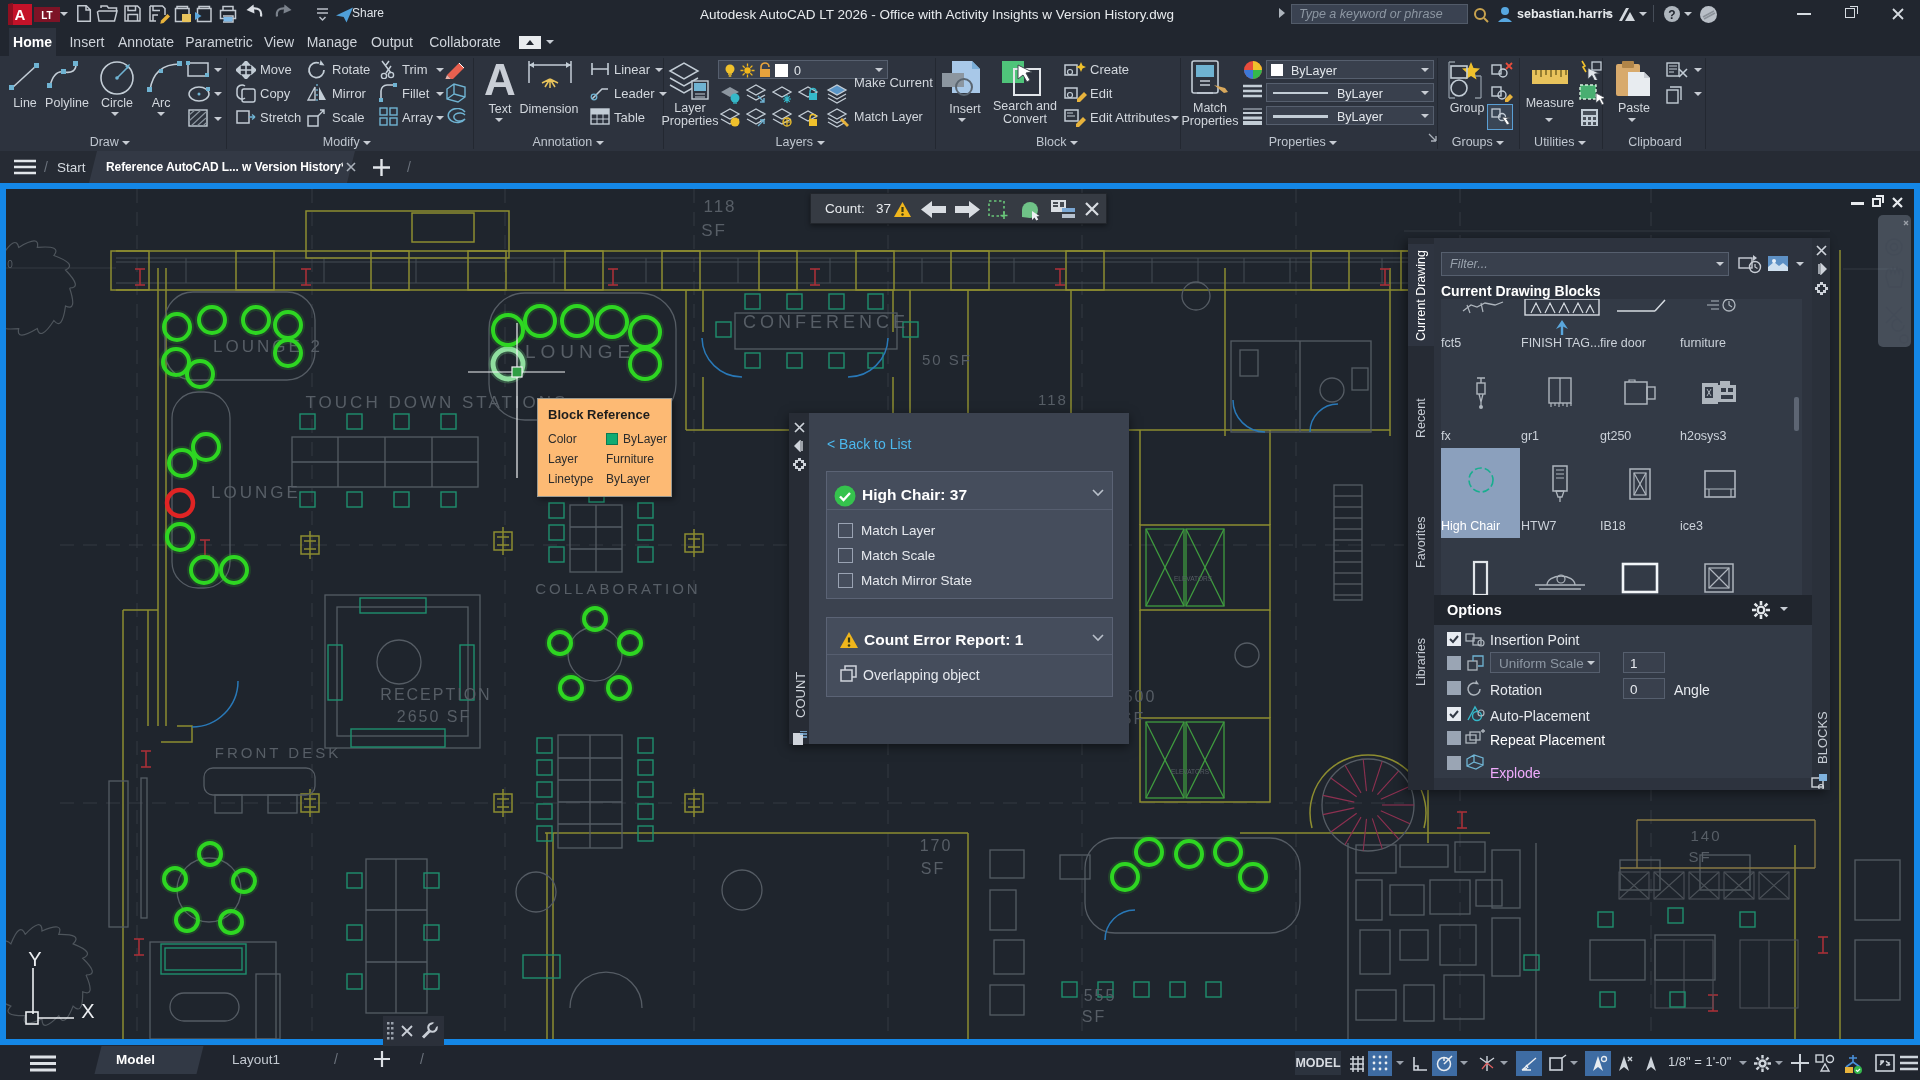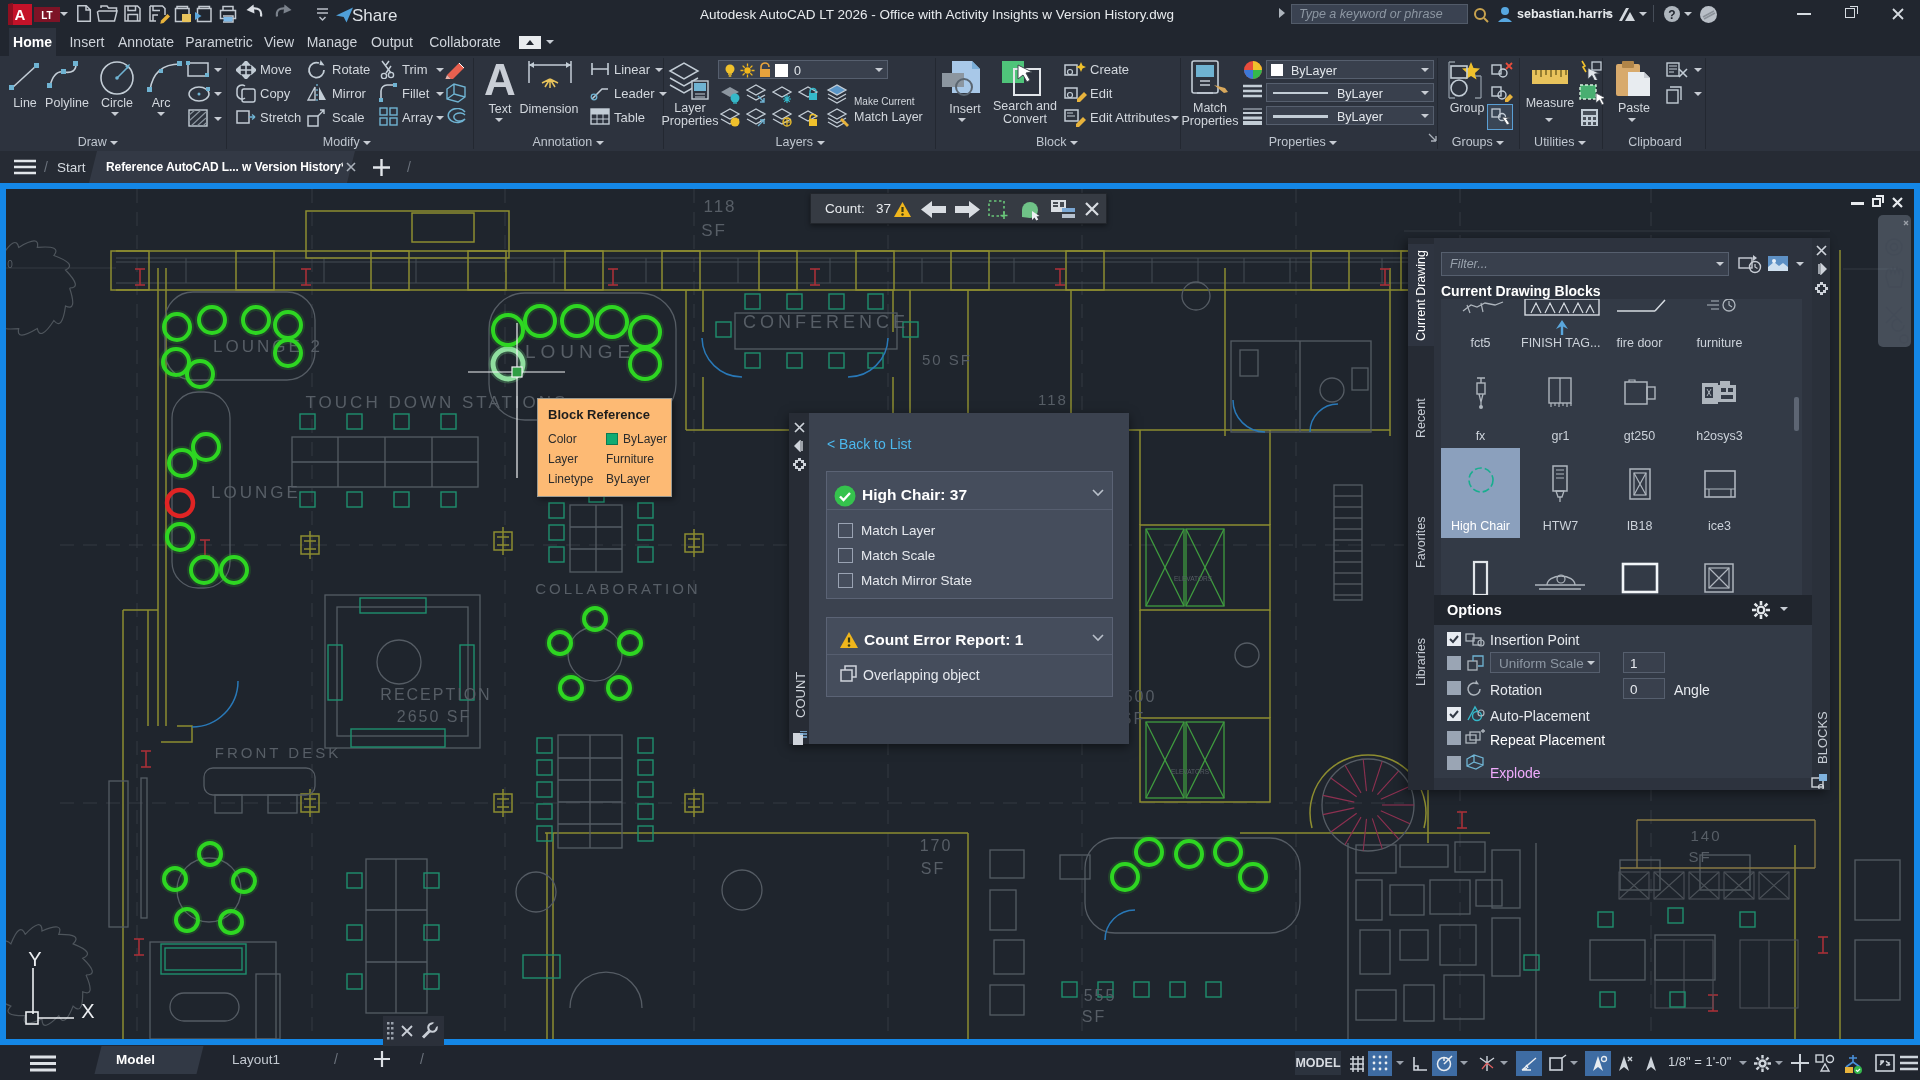--- a/index.html
+++ b/index.html
@@ -33,21 +33,21 @@
 #btip{position:absolute;left:537px;top:398px;width:135px;height:99px;background:#fdba74;border:1px solid #9a9a92;box-shadow:2px 2px 6px rgba(0,0,0,.45);font-size:12px;color:#2c2c2c}
 
 #cpanel{position:absolute;left:789px;top:413px;width:340px;height:331px;background:#3b424f;box-shadow:0 3px 10px rgba(0,0,0,.5)}
 #cpanel .strip{position:absolute;left:0;top:0;width:20px;height:331px;background:#272c35}
 .card{position:absolute;left:37px;width:287px;background:#454d5c;border:1px solid #5b6375}
 .cbox{position:absolute;width:15px;height:15px;border:1px solid #99a2b2;background:transparent}
 
 #bpal{position:absolute;left:1408px;top:238px;width:422px;height:552px;background:#2d333e;box-shadow:-3px 3px 10px rgba(0,0,0,.45)}
 #bpal .ltabs{position:absolute;left:0;top:0;width:26px;height:552px;background:#262b34}
 .vtext{position:absolute;color:#c6ccd4;font-size:12.5px;white-space:nowrap;transform:rotate(-90deg);transform-origin:left top}
-.bitem{position:absolute;width:79px;text-align:center;color:#ccd2da;font-size:12.5px;white-space:nowrap}
+.bitem{position:absolute;width:79px;color:#ccd2da;font-size:12.5px;white-space:nowrap}
 
 #cmdl{position:absolute;left:383px;top:1016px;width:61px;height:30px;background:#2b303a}
 #cmdf{position:absolute;left:444px;top:1019px;width:1088px;height:22px;background:#d4d4d4;color:#4b4b4b;font-size:14px;font-style:italic}
 
 #sbar{position:absolute;left:0;top:1046px;width:1920px;height:34px;background:#20252e;color:#ced4db}
 </style></head>
 <body>
 <div id="page">
 
 <div id="titlebar">
@@ -73,21 +73,21 @@
       <path d="M149 7.5 v-4 h10 v4 M146.5 7.5 h15 v8 h-15 z M149 13 h10 v6 h-10"></path>
       <rect x="149.5" y="14" width="9" height="4.5" fill="#7db9e8" stroke="none"></rect>
       <path d="M187 13.5 q1.5 -9.5 -9.5 -8" stroke="#d9dde3" stroke-width="2.2"></path>
       <path d="M179.5 1.5 l-7 5.5 8 3.5 z" fill="#d9dde3" stroke="none"></path>
       <path d="M203 13.5 q-1.5 -9.5 9.5 -8" stroke="#7b828c" stroke-width="2.2"></path>
       <path d="M210.5 1.5 l7 5.5 -8 3.5 z" fill="#7b828c" stroke="none"></path>
       <path d="M243 6 h11 M243 10 h11 M245.5 14 l3 3 3 -3" stroke="#b9bfc8"></path>
       <path d="M262 12.5 l17 -8 -6.5 15 -2.8 -5.5 z" fill="#4f9fd8" stroke="none"></path>
     </g>
   </svg>
-  <div class="abs" style="left:352px;top:6px;font-size:17px;color:#dfe3e8">Share</div>
+  <div class="abs" style="left:352px;top:6px;font-size:12px;color:#dfe3e8">Share</div>
   <div class="tt" style="left:700px">Autodesk AutoCAD LT 2026 - Office with Activity Insights w Version History.dwg</div>
   <div class="abs" style="left:1279px;top:8px;width:0;height:0;border-top:5px solid transparent;border-bottom:5px solid transparent;border-left:6px solid #aeb5bd"></div>
   <div class="abs" style="left:1291px;top:4px;width:177px;height:20px;background:#3a4251;border:1px solid #525b69;color:#8d97a3;font-style:italic;font-size:12.5px;padding:2px 0 0 7px">Type a keyword or phrase</div>
   <svg class="abs" style="left:1473px;top:7px" width="17" height="16">
         <circle cx="7" cy="7" r="5" fill="none" stroke="#c9a34f" stroke-width="2"></circle>
         <path d="M11 11 l4 4" stroke="#c9a34f" stroke-width="2"></path>
       </svg>
   <svg class="abs" style="left:1497px;top:6px" width="17" height="17">
         <circle cx="8" cy="5" r="4" fill="#57a7e0"></circle>
         <path d="M1 16 q7 -8 14 0 z" fill="#57a7e0"></path>
@@ -129,21 +129,21 @@
   <div class="abs" style="left:526px;top:12px;width:0;height:0;border-left:4px solid transparent;border-right:4px solid transparent;border-bottom:5px solid #21262f"></div>
   <div class="ddabs" style="left:546px;top:12px"></div>
 </div>
 
 <div id="ribbon">
   <div class="psep" style="left:226px"></div><div class="psep" style="left:473px"></div>
   <div class="psep" style="left:663px"></div><div class="psep" style="left:935px"></div>
   <div class="psep" style="left:1180px"></div><div class="psep" style="left:1437px"></div>
   <div class="psep" style="left:1519px"></div><div class="psep" style="left:1602px"></div>
   <div class="psep" style="left:1705px"></div>
-  <div class="plabel" style="left:48px;width:100px">Draw <span class="dd"></span></div>
+  <div class="plabel" style="left:60px;width:100px">Draw <span class="dd"></span></div>
   <div class="plabel" style="left:297px;width:100px">Modify <span class="dd"></span></div>
   <div class="plabel" style="left:518px;width:100px">Annotation <span class="dd"></span></div>
   <div class="plabel" style="left:750px;width:100px">Layers <span class="dd"></span></div>
   <div class="plabel" style="left:1007px;width:100px">Block <span class="dd"></span></div>
   <div class="plabel" style="left:1253px;width:100px">Properties <span class="dd"></span></div>
   <div class="plabel" style="left:1428px;width:100px">Groups <span class="dd"></span></div>
   <div class="plabel" style="left:1510px;width:100px">Utilities <span class="dd"></span></div>
   <div class="plabel" style="left:1605px;width:100px">Clipboard</div>
   
   <svg class="abs" style="left:8px;top:4px" width="34" height="34">
@@ -344,21 +344,21 @@
           <path d="M12 9 V7.5 a3 3 0 0 1 6 0" stroke="#35b8c9" stroke-width="1.4" fill="none"></path>
           <rect x="11" y="9" width="8" height="7" fill="#35b8c9"></rect>
         </svg>
   <svg class="abs" style="left:826px;top:26px" width="24" height="22">
           <g stroke="#c3cdd6" stroke-width="1.3" fill="none">
             <path d="M2 8 L11 3 L20 8 L11 13 Z" fill="#5a96c8"></path>
             <path d="M2 12 L11 17 L20 12"></path>
             <path d="M2 16 L11 21 L20 16"></path>
           </g>
         </svg>
-  <div class="btxt" style="left:854px;top:40px;font-size:10px">Make Current</div>
+  <div class="btxt" style="left:854px;top:19px;font-size:13px">Make Current</div>
   <svg class="abs" style="left:720px;top:52px" width="22" height="20">
           <path d="M1 6 L10 1 L19 6 L10 11 Z M1 11 L10 16 L19 11" fill="none" stroke="#c3cdd6" stroke-width="1.3"></path>
           <circle cx="15" cy="14" r="4.5" fill="#f0c12c"></circle>
         </svg>
   <svg class="abs" style="left:746px;top:52px" width="22" height="20">
           <path d="M1 6 L10 1 L19 6 L10 11 Z M1 11 L10 16 L19 11" fill="none" stroke="#c3cdd6" stroke-width="1.3"></path>
           <path d="M12 18 l6 -6 m0 4 v-4 h-4" stroke="#6fb3d2" stroke-width="1.4" fill="none"></path>
         </svg>
   <svg class="abs" style="left:772px;top:52px" width="22" height="20">
           <path d="M1 6 L10 1 L19 6 L10 11 Z M1 11 L10 16 L19 11" fill="none" stroke="#c3cdd6" stroke-width="1.3"></path>

